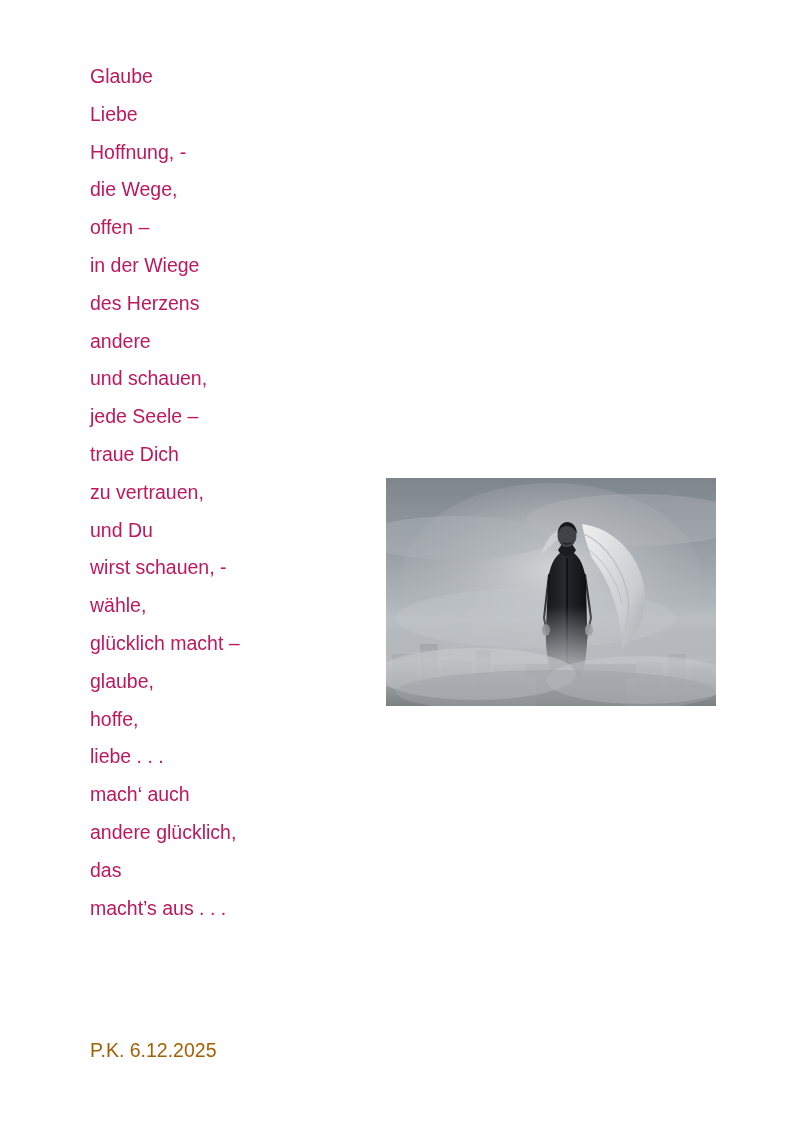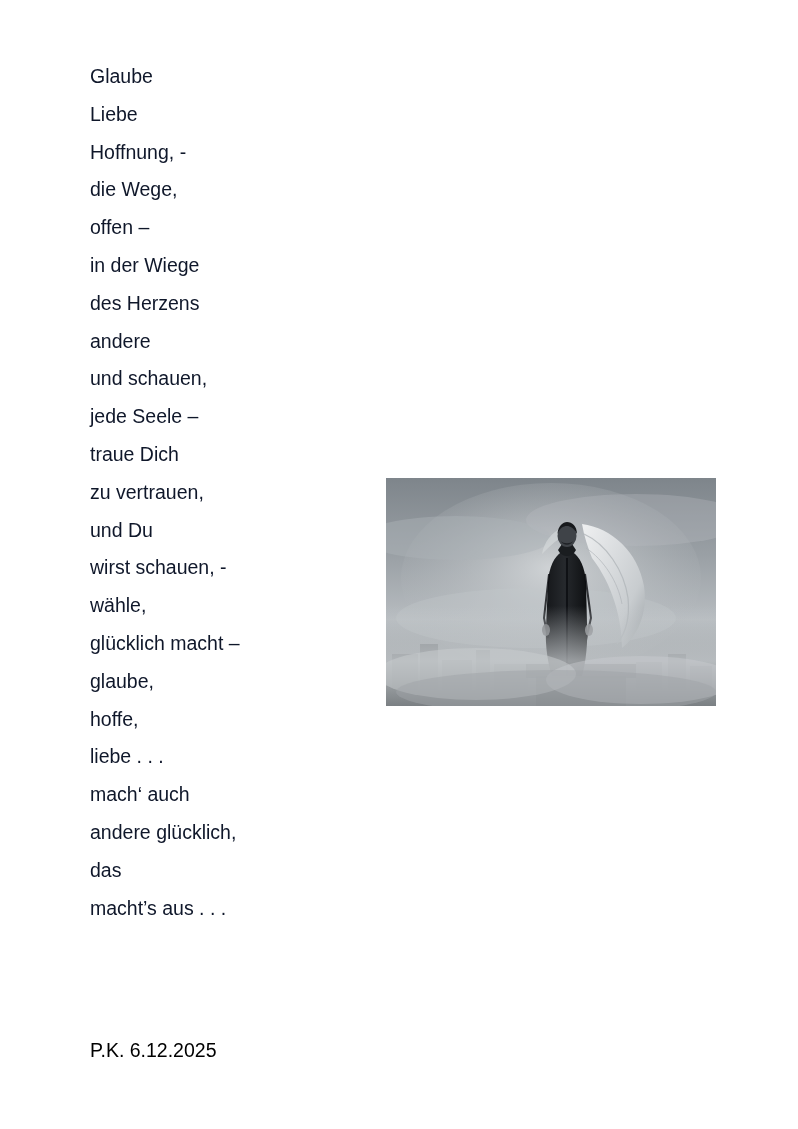--- a/index.html
+++ b/index.html
@@ -23,29 +23,29 @@
   .poem {
     position: absolute;
     left: 90px;
     top: 58px;
     width: 300px;
   }
   .poem-line {
     font-size: 19.5px;
     line-height: 37.8px;
     white-space: pre;
-    color: #0f172a;
+    color: #be185d;
   }
   .signature {
     position: absolute;
     left: 90px;
     top: 1032px;
     font-size: 19.5px;
     line-height: 37.8px;
-    color: #000000;
+    color: #a16207;
     white-space: pre;
   }
   .figure {
     position: absolute;
     left: 386px;
     top: 478px;
     width: 330px;
     height: 228px;
     overflow: hidden;
     background: #8f959a;

